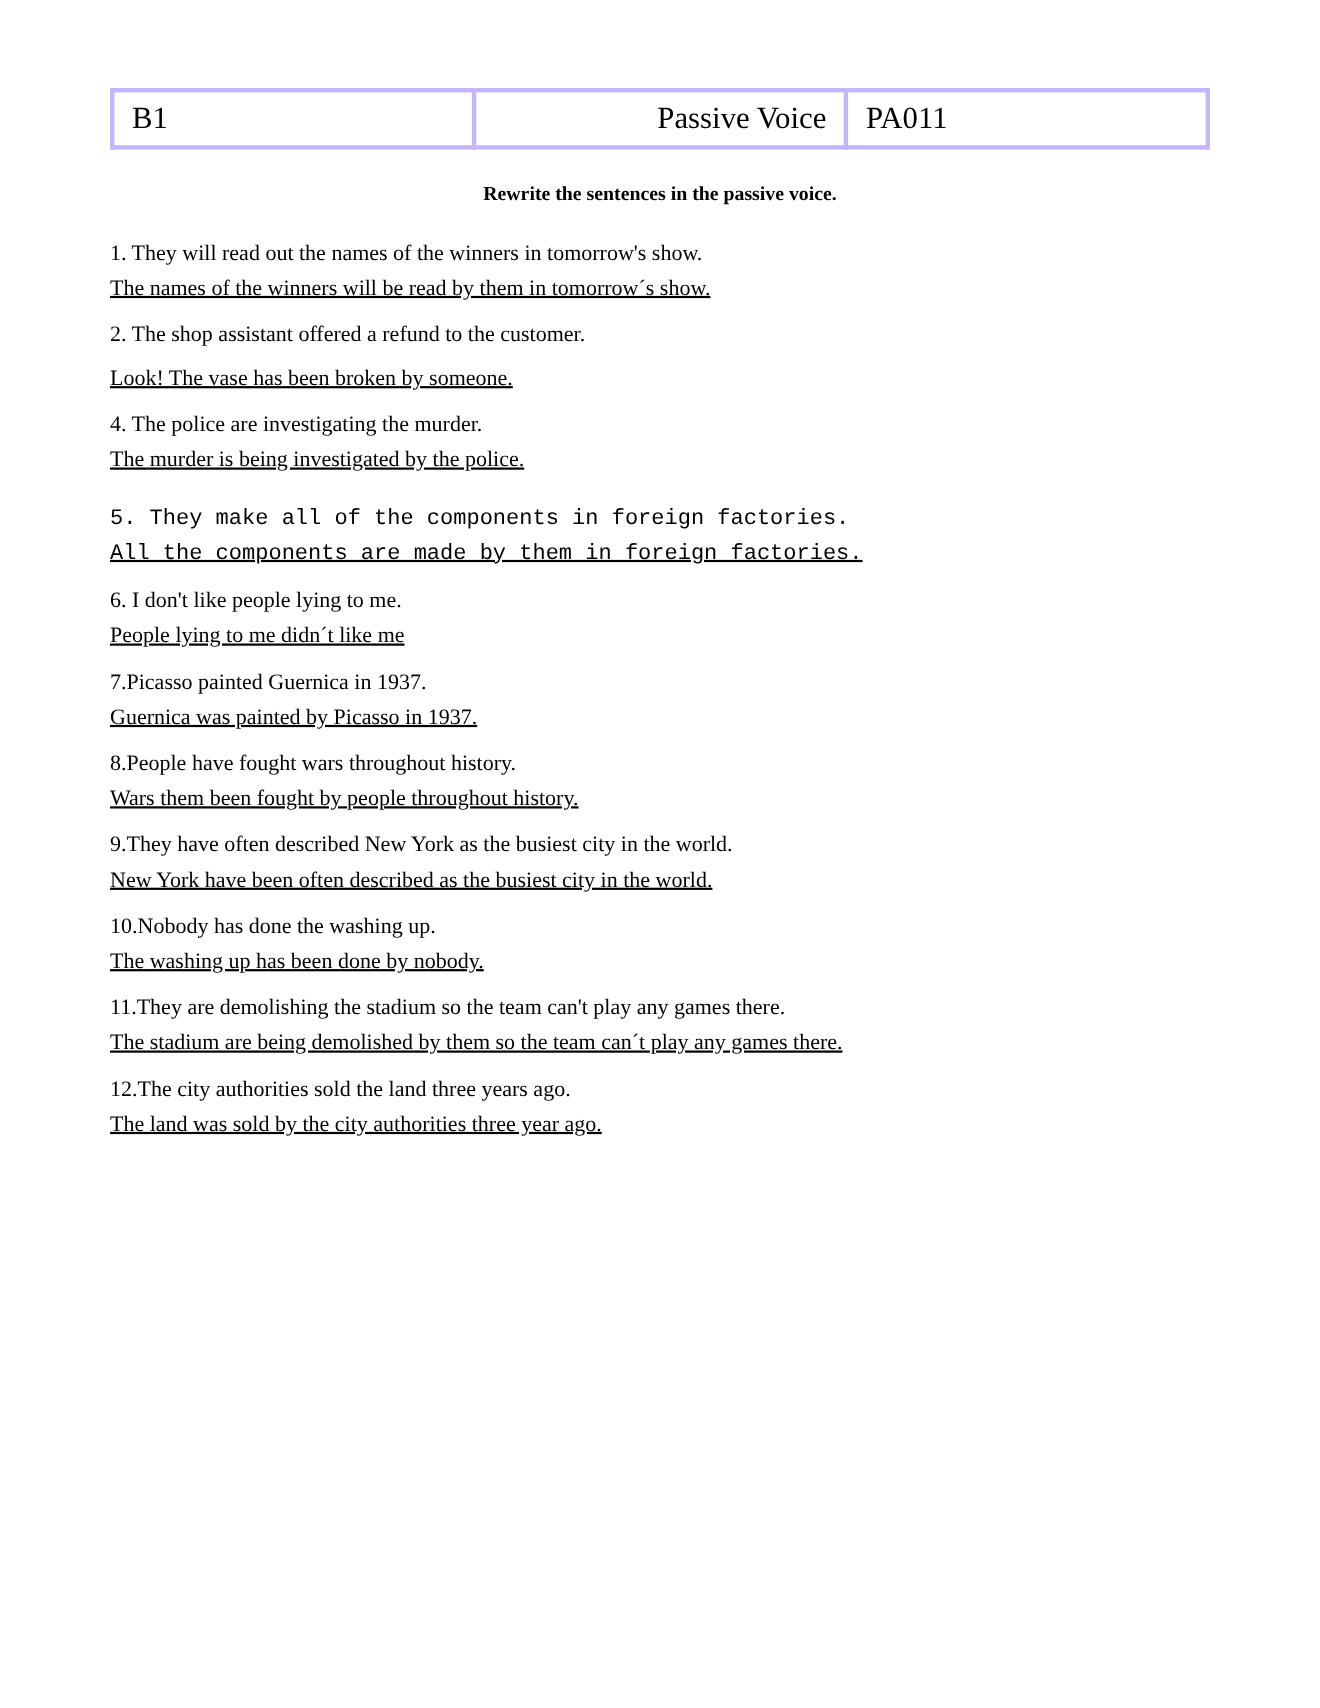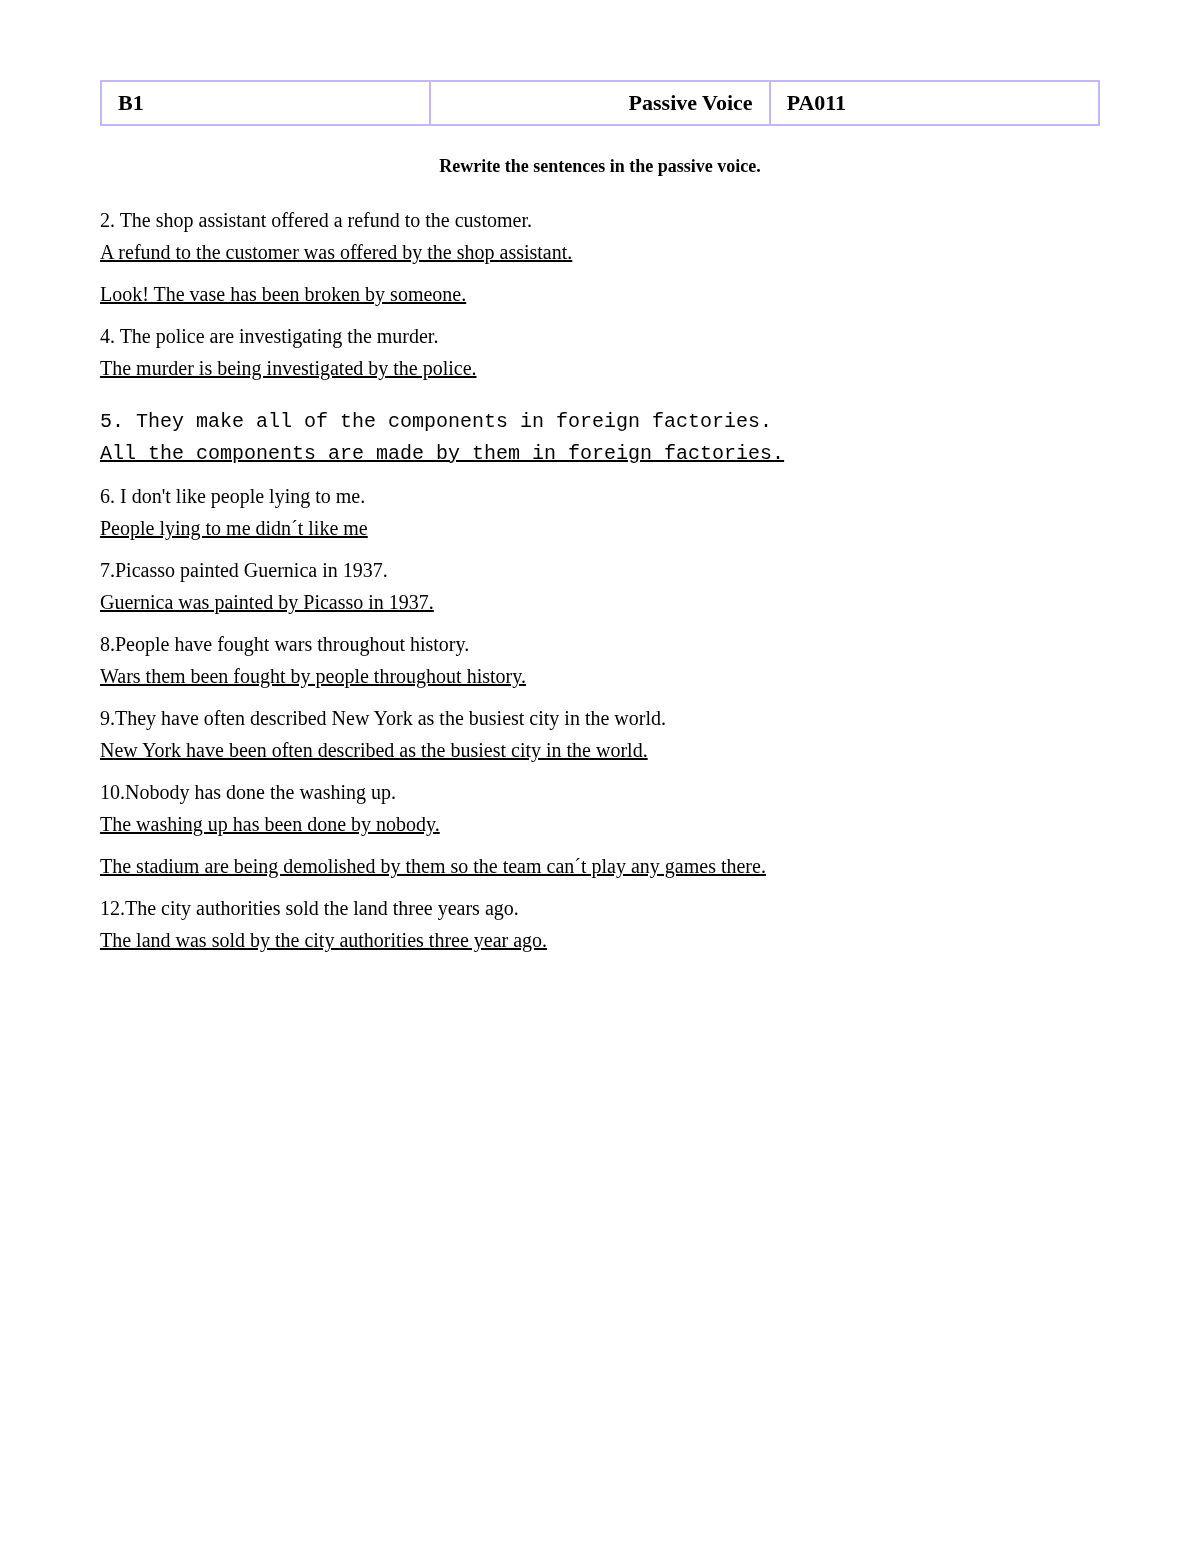--- a/index.html
+++ b/index.html
@@ -18,24 +18,24 @@
       padding: 80px 100px;
     }
 
     .header-table {
       width: 100%;
       border-collapse: collapse;
       margin-bottom: 30px;
     }
 
     .header-table td {
-      border: 2px solid #c4b5fd;
+      border: 4px solid #c4b5fd;
       padding: 8px 16px;
-      font-size: 22px;
-      font-weight: bold;
+      font-size: 28px;
+      font-weight: normal;
     }
 
     .header-table td:first-child {
       width: 33%;
     }
 
     .header-table td:nth-child(2) {
       width: 34%;
       text-align: right;
     }
@@ -83,22 +83,25 @@
     <td>Passive Voice</td>
     <td>PA011</td>
   </tr>
 </tbody>
   </table>
 
 <div class="instruction">Rewrite the sentences in the passive voice.</div>
 
 <div id="exercises-container">
     <div class="exercise-block">
+      <p class="original">1. They will read out the names of the winners in tomorrow's show.</p>
+      <p class="answer">The names of the winners will be read by them in tomorrow´s show.</p>
+    </div>
+    <div class="exercise-block">
       <p class="original">2. The shop assistant offered a refund to the customer.</p>
-      <p class="answer">A refund to the customer was offered by the shop assistant.</p>
     </div>
     <div class="exercise-block">
       <p class="answer">Look! The vase has been broken by someone.</p>
     </div>
     <div class="exercise-block">
       <p class="original">4. The police are investigating the murder.</p>
       <p class="answer">The murder is being investigated by the police.</p>
     </div>
     <div class="exercise-block section-gap">
       <p class="original">5. They make all of the components in foreign factories.</p>
@@ -118,19 +121,20 @@
     </div>
     <div class="exercise-block">
       <p class="original">9.They have often described New York as the busiest city in the world.</p>
       <p class="answer">New York have been often described as the busiest city in the world.</p>
     </div>
     <div class="exercise-block">
       <p class="original">10.Nobody has done the washing up.</p>
       <p class="answer">The washing up has been done by nobody.</p>
     </div>
     <div class="exercise-block">
+      <p class="original">11.They are demolishing the stadium so the team can't play any games there.</p>
       <p class="answer">The stadium are being demolished by them so the team can´t play any games there.</p>
     </div>
     <div class="exercise-block">
       <p class="original">12.The city authorities sold the land three years ago.</p>
       <p class="answer">The land was sold by the city authorities three year ago.</p>
     </div>
   </div>
 
 </body></html>

